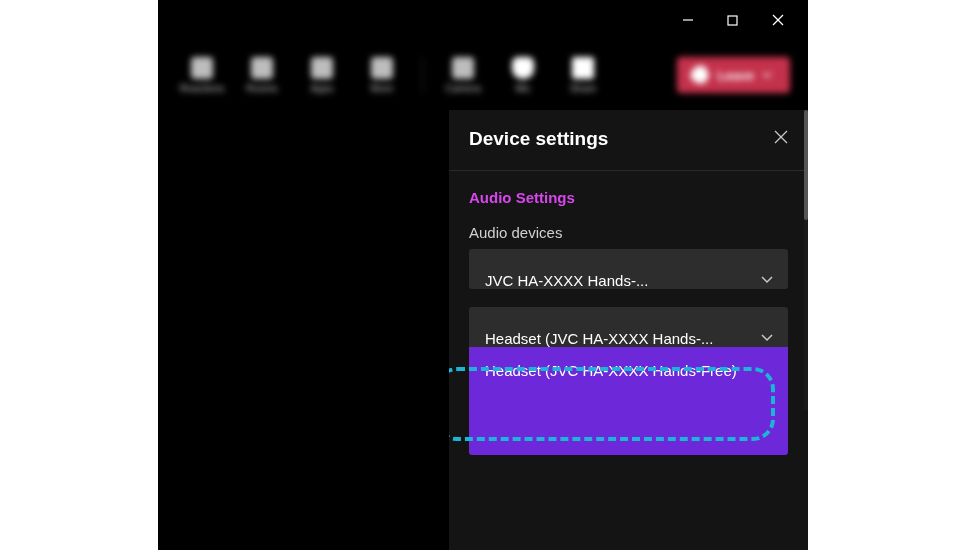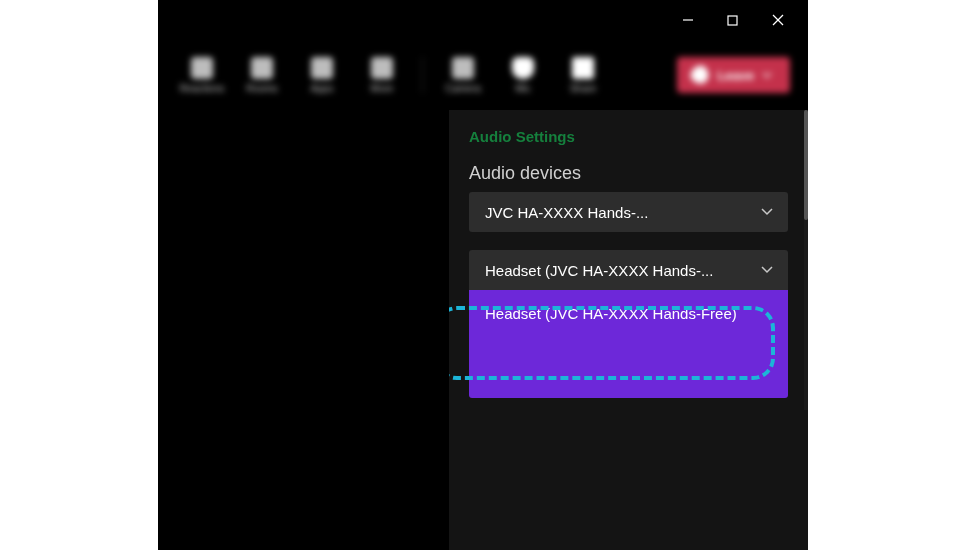--- a/index.html
+++ b/index.html
@@ -18,23 +18,23 @@
   .leave-btn { background:#c4314b; color:#fff; height:36px; padding:0 18px 0 14px; border-radius:4px; display:flex; align-items:center; gap:8px; font-size:13px; font-weight:600; margin-left:auto; }
   .leave-btn .hang { width:18px; height:18px; background:#fff; border-radius:50% 50% 50% 50% / 60% 60% 40% 40%; transform:rotate(135deg); }
   .leave-btn .chev { width:10px; height:10px; }
 
   .side-panel { position:absolute; right:0; top:110px; width:360px; bottom:0; background:#141414; border-left:1px solid #000; }
   .panel-hdr { display:flex; align-items:center; justify-content:space-between; padding:18px 20px 20px 20px; border-bottom:1px solid #2a2a2a; }
   .panel-hdr h2 { color:#fff; font-size:19px; font-weight:700; }
   .panel-close { color:#c8c8c8; font-size:16px; }
 
   .panel-body { padding:18px 20px 0 20px; color:#fff; position:relative; height:calc(100% - 64px); overflow:hidden; }
-  .section-title { font-size:15px; font-weight:700; color:#15803d; margin-bottom:18px; }
-  .field-label { font-size:18px; color:#d0d0d0; margin-bottom:8px; }
-  .dropdown { background:#2d2d2d; height:40px; border-radius:3px; display:flex; align-items:center; justify-content:space-between; padding:0 14px 0 16px; color:#fff; font-size:15px; margin-bottom:18px; }
+  .section-title { font-size:15px; font-weight:700; color:#d946ef; margin-bottom:18px; }
+  .field-label { font-size:15px; color:#d0d0d0; margin-bottom:8px; }
+  .dropdown { background:#2d2d2d; height:40px; border-radius:3px; display:flex; align-items:flex-end; justify-content:space-between; padding:0 14px 0 16px; color:#fff; font-size:15px; margin-bottom:18px; }
   .dropdown .chev svg { stroke:#c8c8c8; stroke-width:1.5; fill:none; }
 
   .dropdown.open { margin-bottom:0; border-radius:3px 3px 0 0; }
   .dd-list { background:#6d28d9; border-radius:0 0 3px 3px; }
   .dd-option { padding:14px 16px 14px 16px; font-size:15px; color:#fff; line-height:1.35; }
 
   .highlight-ring { position:absolute; border:4px dashed #1cb5d8; border-radius:22px; pointer-events:none; }
 
   .scrollbar-track { position:absolute; right:0; top:110px; width:4px; height:300px; background:#1a1a1a; }
   .scrollbar-thumb { position:absolute; right:0; top:110px; width:4px; height:110px; background:#555; border-radius:2px; }
@@ -96,20 +96,29 @@
     <div class="leave-btn">
       <div class="hang"></div>
       <span>Leave</span>
       <svg class="chev" viewBox="0 0 10 10">
           <polyline points="1,3 5,7 9,3" stroke="#fff" stroke-width="1.5" fill="none"></polyline>
         </svg>
     </div>
   </div>
 
   <div class="side-panel">
+    <div class="panel-hdr">
+      <h2>Device settings</h2>
+      <div class="panel-close">
+        <svg width="14" height="14">
+            <line x1="1" y1="1" x2="13" y2="13" stroke="#c8c8c8" stroke-width="1.3"></line>
+            <line x1="13" y1="1" x2="1" y2="13" stroke="#c8c8c8" stroke-width="1.3"></line>
+          </svg>
+      </div>
+    </div>
 
     <div class="panel-body">
       <div class="section-title">Audio Settings</div>
 
       <div class="field-label">Audio devices</div>
       <div class="dropdown">
         <span>JVC HA-XXXX Hands-...</span>
         <span class="chev"><svg width="14" height="14">
               <polyline points="2,5 7,10 12,5"></polyline>
             </svg></span>

